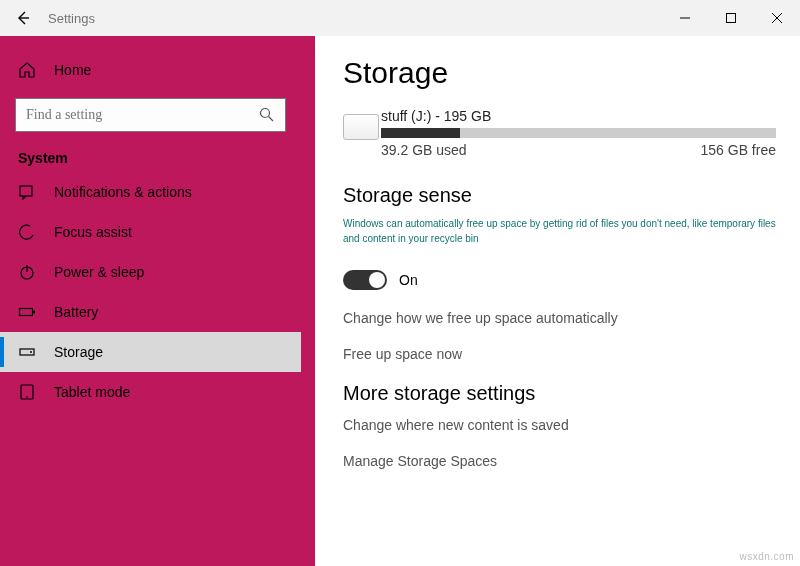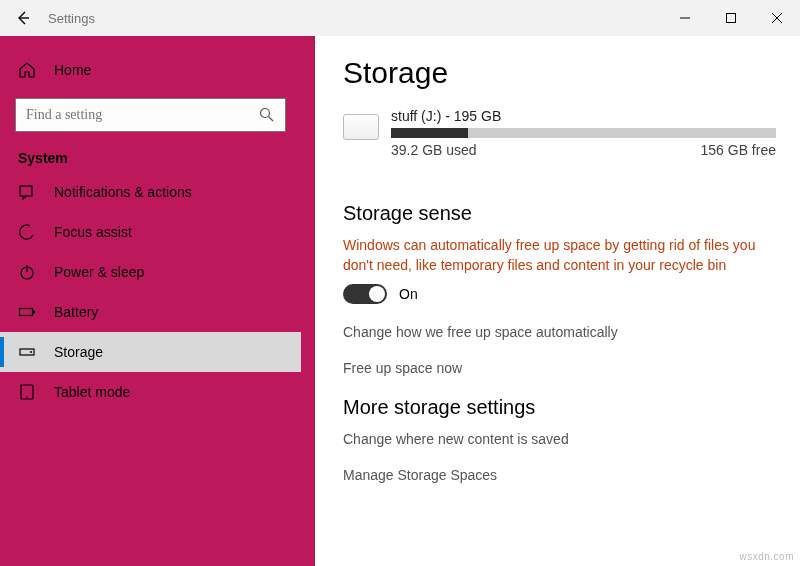--- a/index.html
+++ b/index.html
@@ -113,22 +113,22 @@
     background:#0078d4;
   }
   
   h1.page-title{
     font-size:30px;
     font-weight:400;
     margin-bottom:18px;
   }
   .drive-row{
     display:flex;
-    gap:12px;
-    margin-bottom:44px;
+    gap:2px;
+    margin-bottom:26px;
     justify-content:center;
   }
   .drive-icon{
     width:36px;height:26px;
     border:1px solid #bbb;
     border-radius:3px;
     background:linear-gradient(#fff,#eee);
     position:relative;
     top:6px;
   }
@@ -149,24 +149,24 @@
     justify-content:space-between;
     font-size:14px;
     color:#444;
   }
   h2.section{
     font-size:20px;
     font-weight:400;
     margin-bottom:10px;
   }
   .desc{
-    font-size:14px;
-    color:#c2410c;
+    font-size:10px;
+    color:#0f766e;
     line-height:1.45;
-    margin-bottom:8px;
+    margin-bottom:24px;
   }
   .toggle-row{
     display:flex;
     align-items:center;
     gap:12px;
     margin-bottom:20px;
   }
   .toggle{
     width:44px;height:20px;border-radius:10px;
     background:#333;

